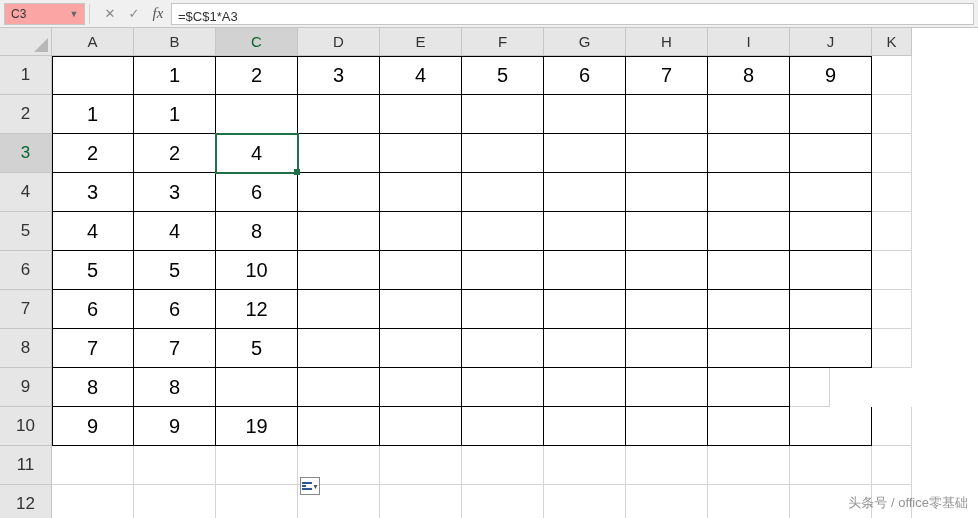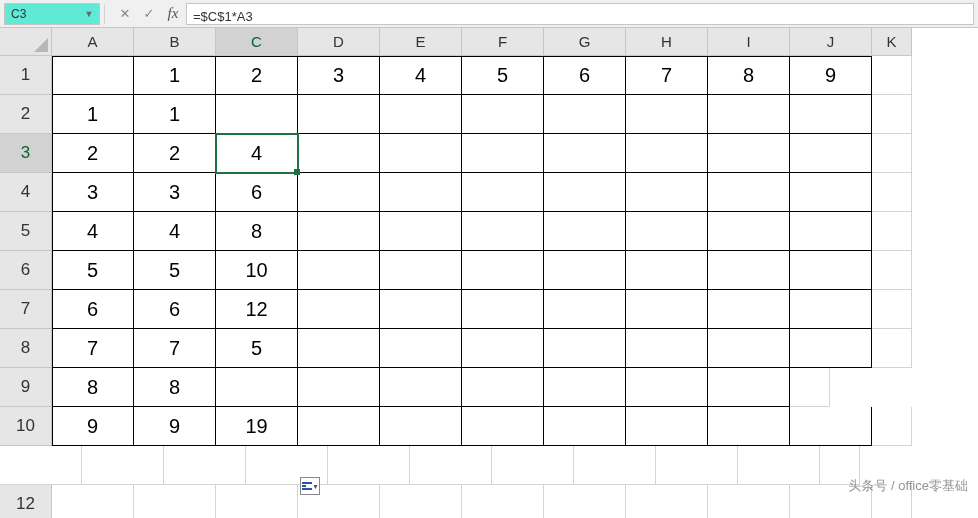--- a/index.html
+++ b/index.html
@@ -16,23 +16,23 @@
   .formula-bar {
     display: flex;
     align-items: center;
     height: 28px;
     background: #f0f0f0;
     border-bottom: 1px solid #c6c6c6;
     gap: 2px;
     padding: 2px 4px;
   }
   .name-box {
-    width: 96px;
+    width: 81px;
     height: 22px;
-    background: #5eead4;
+    background: #fca5a5;
     border: 1px solid #c6c6c6;
     display: flex;
     align-items: center;
     padding: 0 6px;
     font-size: 12px;
     color: #333;
     position: relative;
   }
   .name-box-dropdown {
     position: absolute;
@@ -196,21 +196,21 @@
       linear-gradient(#2a579a,#2a579a) 0 6px/10px 2px no-repeat;
     display:inline-block;
   }
   .autofill-options::after{
     content:"▾"; font-size:8px; margin-left:1px;color:#555;
   }
 
   .watermark{
     position:absolute;
     right:10px;
-    bottom:23px;
+    bottom:6px;
     font-size:13px;
     color:rgba(100,100,100,0.7);
     font-family:"Microsoft YaHei",Arial,sans-serif;
   }
 
   .colA{width:82px}.colB{width:82px}.colC{width:82px}.colD{width:82px}
   .colE{width:82px}.colF{width:82px}.colG{width:82px}.colH{width:82px}
   .colI{width:82px}.colJ{width:82px}.colK{width:40px}
 </style>
 </head>
@@ -403,20 +403,21 @@
         <div class="cell colD bordered"></div>
         <div class="cell colE bordered"></div>
         <div class="cell colF bordered"></div>
         <div class="cell colG bordered"></div>
         <div class="cell colH bordered"></div>
         <div class="cell colI bordered"></div>
         <div class="cell colJ bordered"></div>
         <div class="cell colK"></div>
       </div>
       <div class="row">
+        <div class="row-head">11</div>
         <div class="cell colA"></div>
         <div class="cell colB"></div>
         <div class="cell colC"></div>
         <div class="cell colD"></div>
         <div class="cell colE"></div>
         <div class="cell colF"></div>
         <div class="cell colG"></div>
         <div class="cell colH"></div>
         <div class="cell colI"></div>
         <div class="cell colJ"></div>

